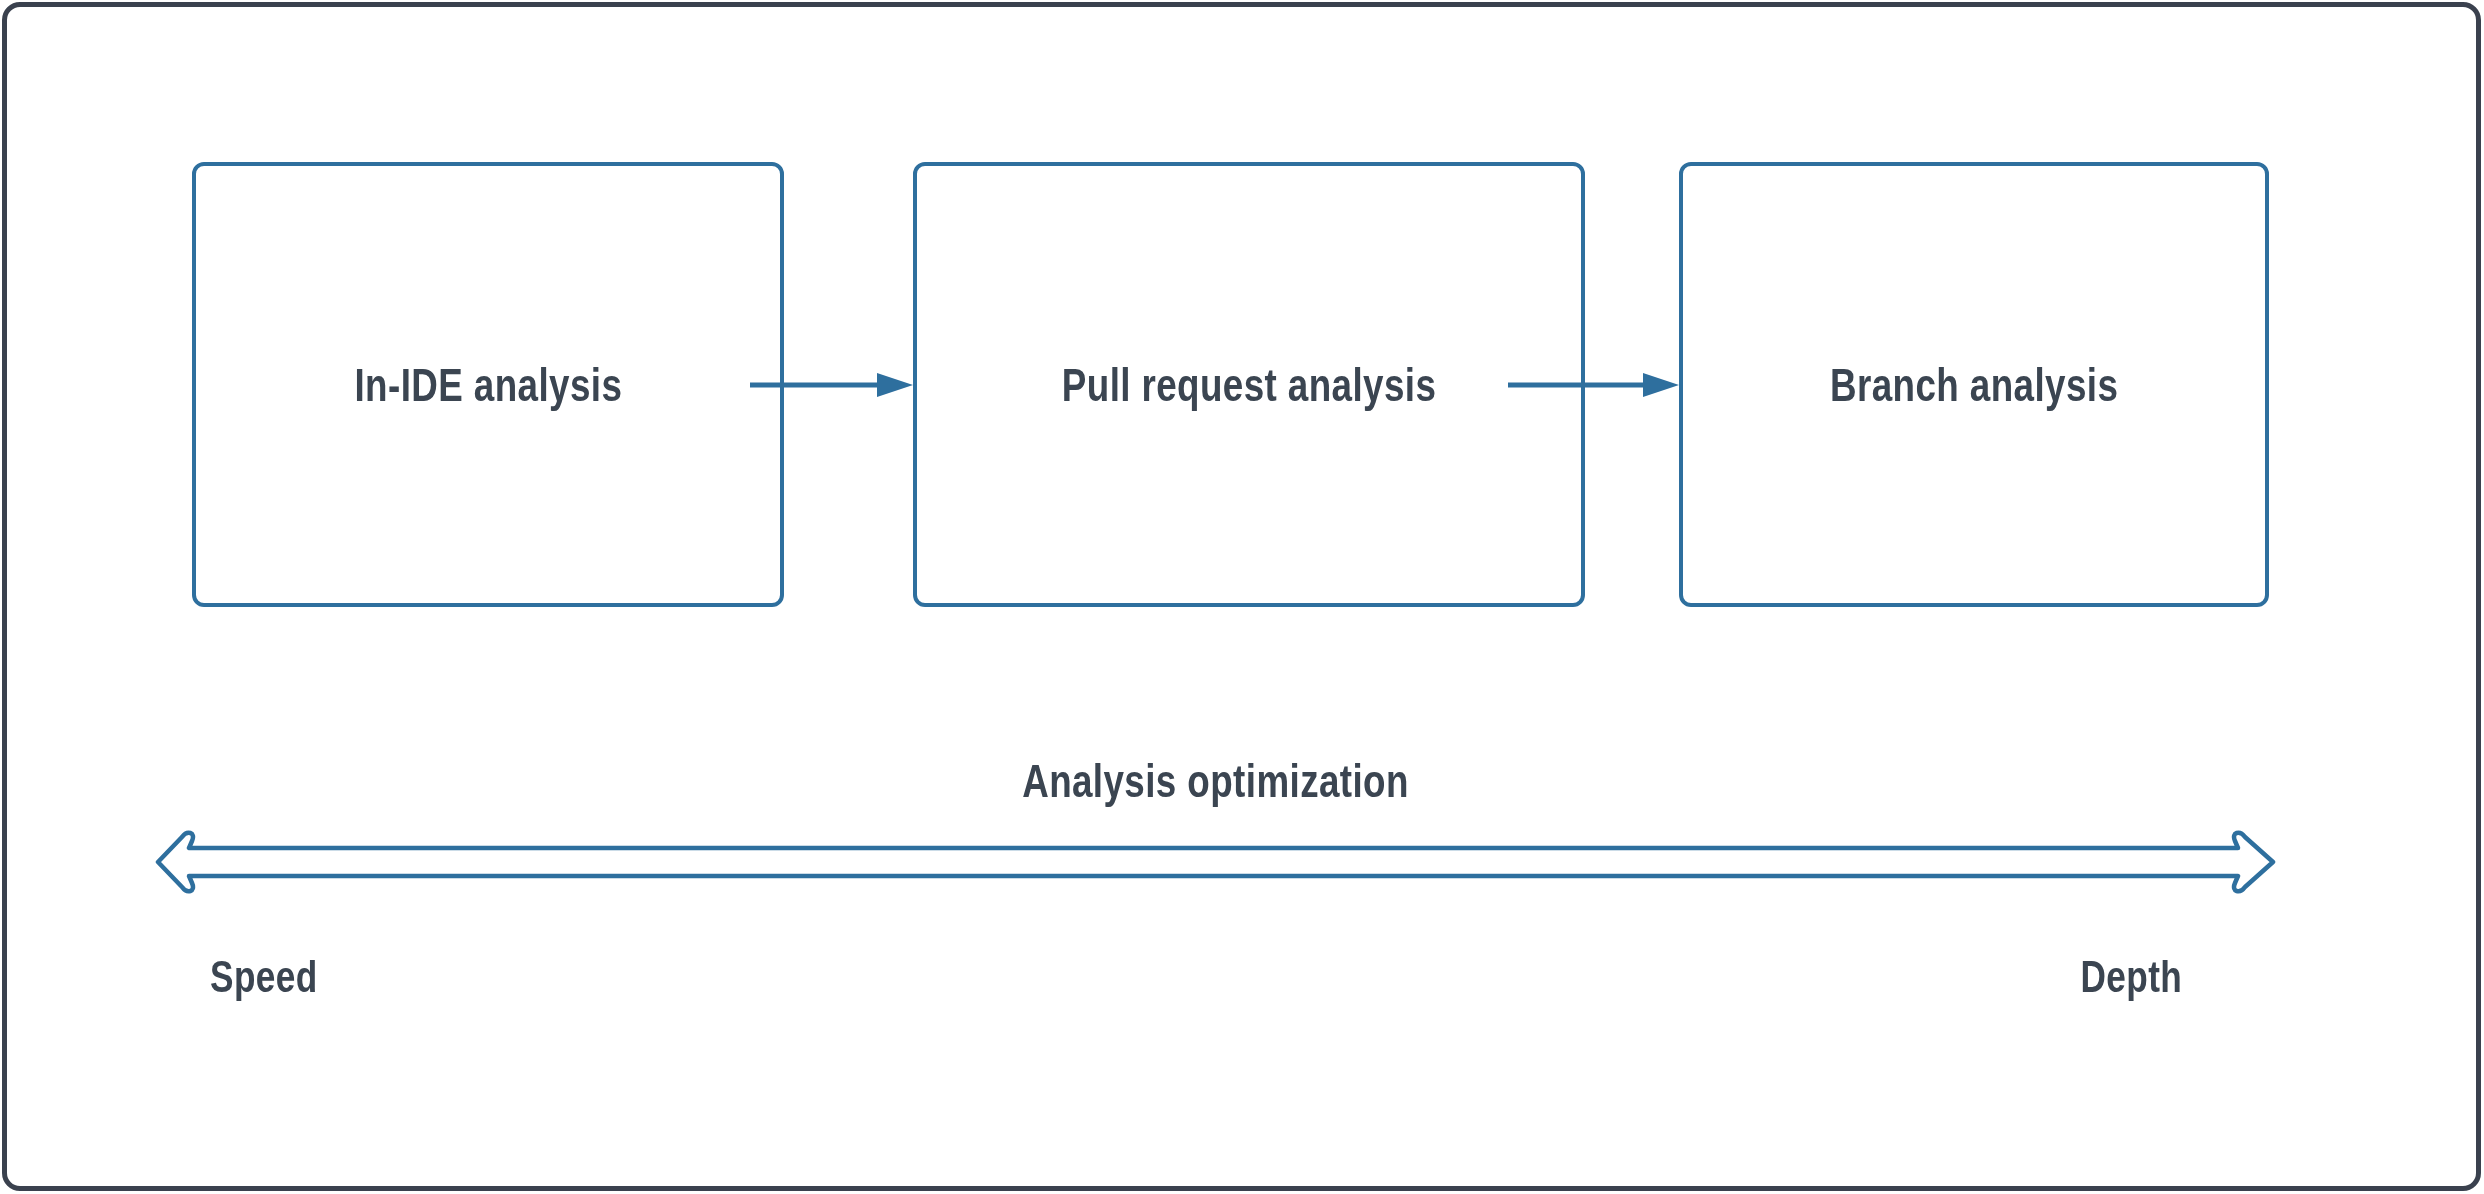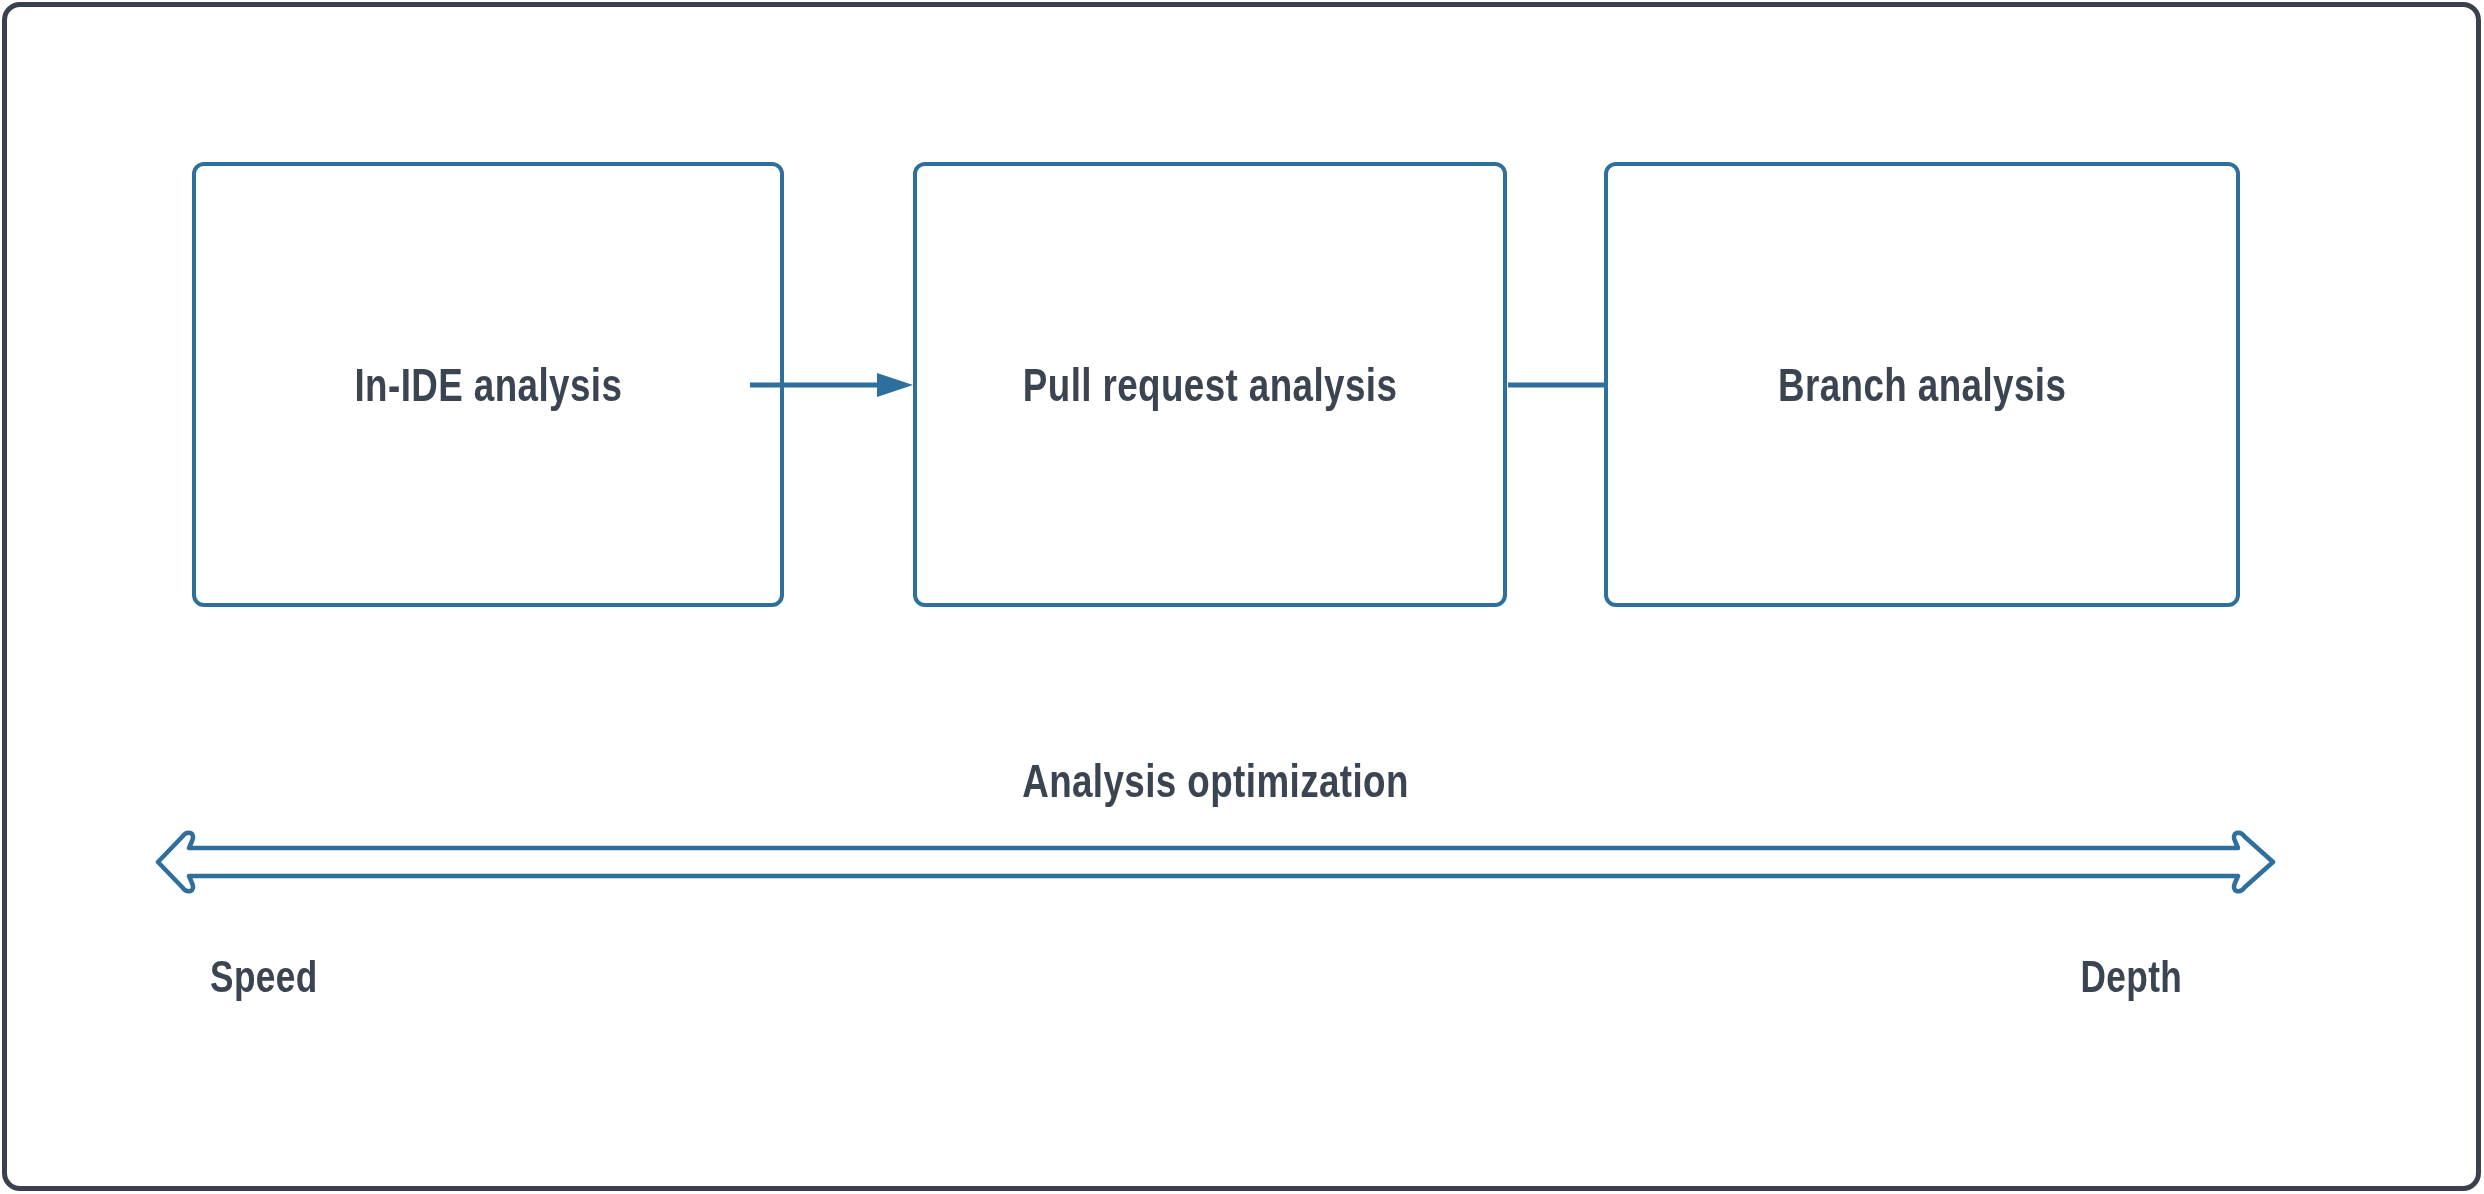--- a/index.html
+++ b/index.html
@@ -30,22 +30,22 @@
     top: 162px; height: 445px;
     box-sizing: border-box;
     border: 4px solid var(--accent);
     border-radius: 12px;
     background: var(--bg);
     display: flex;
     align-items: center;
     justify-content: center;
   }
   #node1 { left: 155px;  width: 592px; margin-left: 37px; }
-  #node2 { left: 913px;  width: 594px; }
-  #node3 { left: 1604px; width: 636px; }
+  #node2 { left: 913px;  width: 672px; }
+  #node3 { left: 1679px; width: 590px; }
   .node-label {
     font-size: 46px;
     font-weight: 700;
     color: var(--ink);
     white-space: nowrap;
     transform: scaleX(0.8);
     letter-spacing: 0.5px;
   }
   .connector { position: absolute; top: 363px; }
   #conn1 { left: 747px;  width: 168px; height: 44px; }

